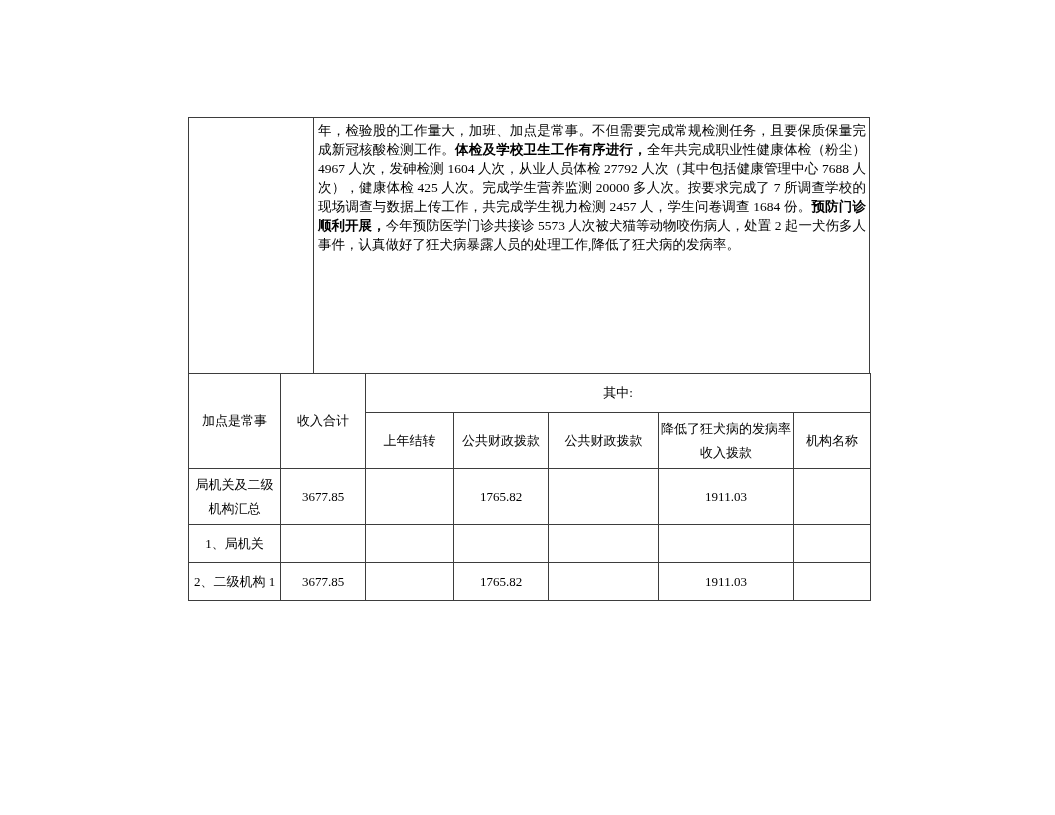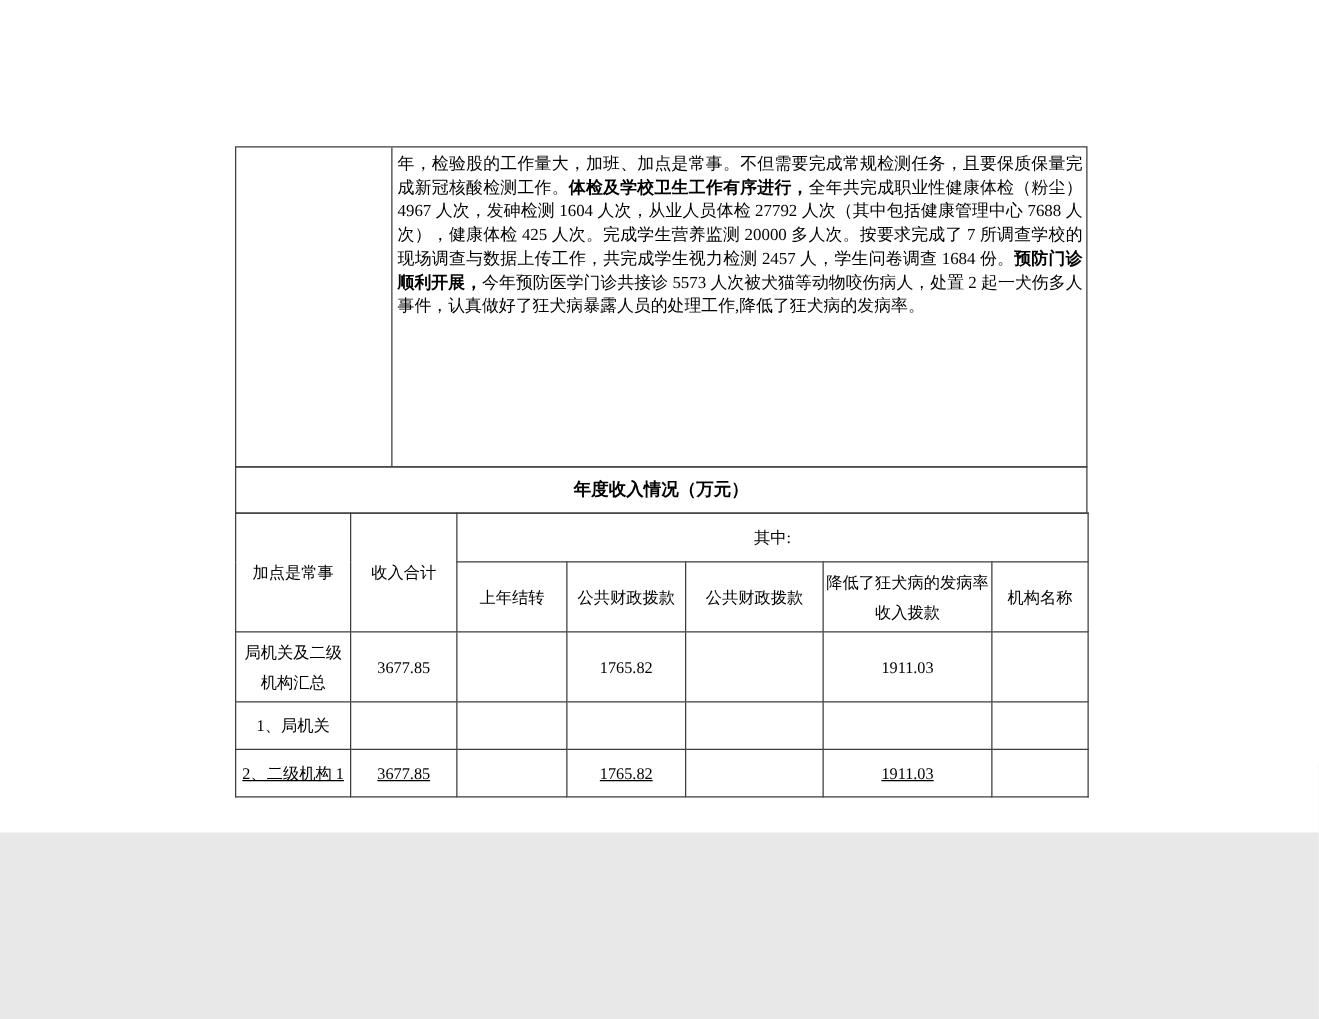--- a/index.html
+++ b/index.html
@@ -2,21 +2,21 @@
 <html><head>
 <meta charset="utf-8">
 <style>
   :root { --bc: #3d3d3d; }
   * { box-sizing: border-box; }
   html, body { margin: 0; padding: 0; }
   body { background: #e8e8e8; }
   .page {
     position: relative;
     width: 1055px;
-    height: 666px;
+    height: 815px;
     background: #ffffff;
     overflow: hidden;
     font-family: "Liberation Serif", "DejaVu Serif", serif;
     color: #000000;
   }
   .frag { position: absolute; left: 188px; top: 117px; width: 682px; }
 
   
   .row-summary { display: flex; height: 257px; border: 1px solid var(--bc); }
   .cell-empty { flex: none; width: 125px; border-right: 1px solid var(--bc); }
@@ -57,34 +57,33 @@
     vertical-align: middle;
     padding: 0;
     overflow: hidden;
   }
   td.wrap { white-space: pre-line; }
   td.left { text-align: left; padding-left: 1px; }
   tr.h1 { height: 39px; }
   tr.h2 { height: 56px; }
   tr.r1 { height: 56px; font-family: Liberation Serif, serif; }
   tr.r2 { height: 38px; }
-  tr.r3 { height: 38px; text-decoration: underline; }
+  tr.r3 { height: 38px; }
 </style>
 </head>
 <body>
 
 <div class="page">
   <div class="frag">
 
     <div class="row-summary">
       <div class="cell-empty"></div>
       <div class="cell-text"><span>年，检验股的工作量大，加班、加点是常事。不但需要完成常规检测任务，且要保质保量完成新冠核酸检测工作。</span><span class="b">体检及学校卫生工作有序进行，</span><span>全年共完成职业性健康体检（粉尘）4967 人次，发砷检测 1604 人次，从业人员体检 27792 人次（其中包括健康管理中心 7688 人次），健康体检 425 人次。完成学生营养监测 20000 多人次。按要求完成了 7 所调查学校的现场调查与数据上传工作，共完成学生视力检测 2457 人，学生问卷调查 1684 份。</span><span class="b">预防门诊顺利开展，</span><span>今年预防医学门诊共接诊 5573 人次被犬猫等动物咬伤病人，处置 2 起一犬伤多人事件，认真做好了狂犬病暴露人员的处理工作,降低了狂犬病的发病率。</span></div>
     </div>
 
-    <div class="row-subtitle">年度收入情况（万元）</div>
 
     <table class="income">
       <colgroup>
         <col style="width:92px">
           <col style="width:85px">
           <col style="width:88px">
         <col style="width:95px">
           <col style="width:110px">
           <col style="width:135px">
         <col style="width:77px">

